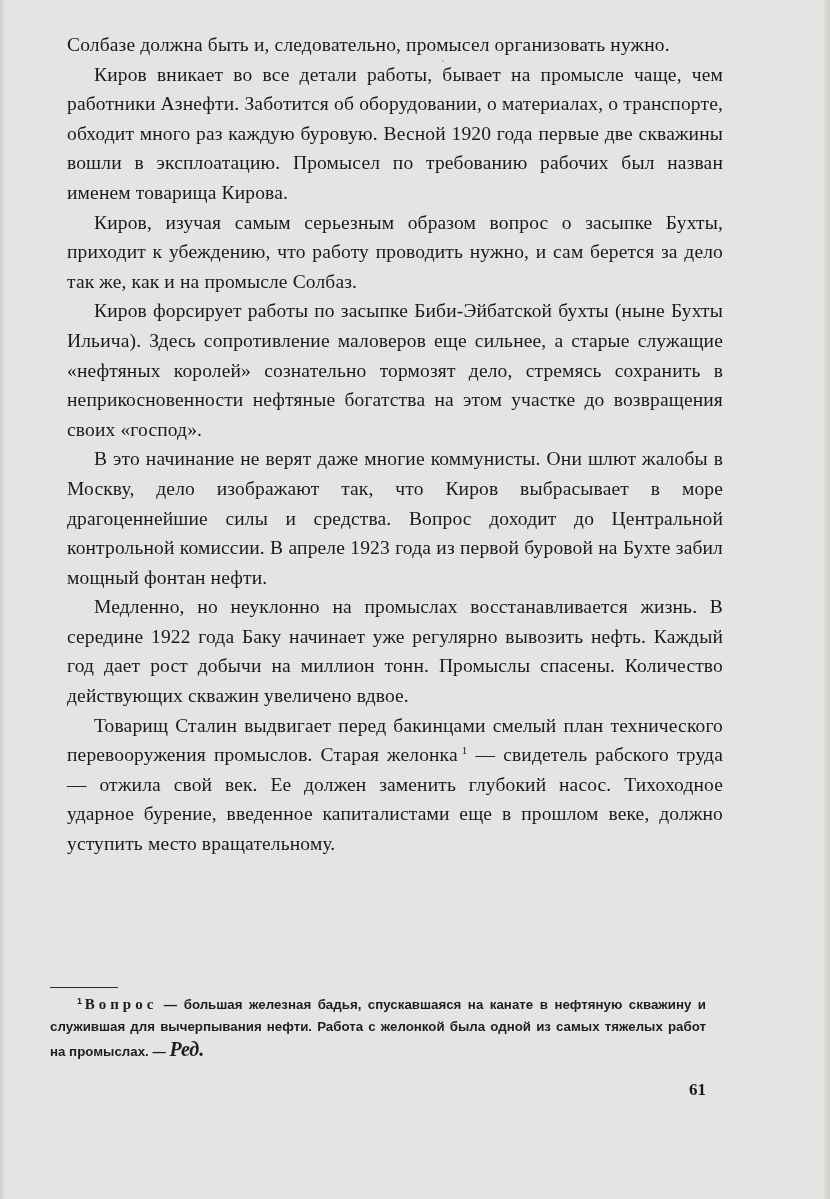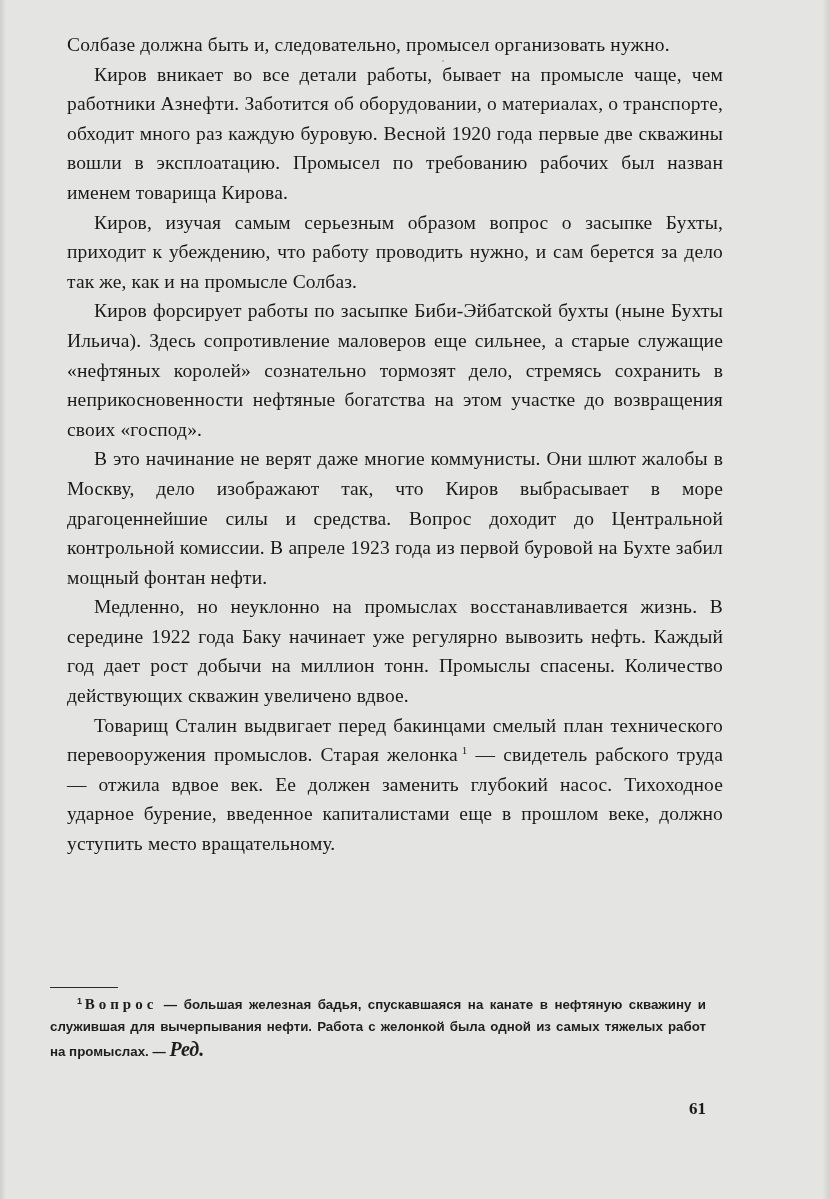--- a/index.html
+++ b/index.html
@@ -89,21 +89,20 @@
     .page-number {
       position: absolute;
       left: 680px;
       top: 1080px;
       width: 26px;
       text-align: right;
       font-family: "Liberation Serif", "DejaVu Serif", serif;
       font-weight: bold;
       font-size: 17px;
       color: #1a1a1a;
-      margin-top: 19px;
     }
     .speck {
       position: absolute;
       width: 2px; height: 2px;
       border-radius: 50%;
       background: #888;
       opacity: 0.6;
     }
   </style>
 </head>
@@ -115,20 +114,20 @@
 <div class="speck" style="left:442px; top:60px;"></div>
 <div class="speck" style="left:240px; top:693px;"></div>
 
 <main class="text-block">
   <p class="para no-indent">Солбазе должна быть и, следовательно, промысел организовать нужно.</p>
   <p class="para">Киров вникает во все детали работы, бывает на промысле чаще, чем работники Азнефти. Заботится об оборудовании, о материалах, о транспорте, обходит много раз каждую буровую. Весной 1920 года первые две скважины вошли в эксплоатацию. Промысел по требованию рабочих был назван именем товарища Кирова.</p>
   <p class="para">Киров, изучая самым серьезным образом вопрос о засыпке Бухты, приходит к убеждению, что работу проводить нужно, и сам берется за дело так же, как и на промысле Солбаз.</p>
   <p class="para">Киров форсирует работы по засыпке Биби-Эйбатской бухты (ныне Бухты Ильича). Здесь сопротивление маловеров еще сильнее, а старые служащие «нефтяных королей» сознательно тормозят дело, стремясь сохранить в неприкосновенности нефтяные богатства на этом участке до возвращения своих «господ».</p>
   <p class="para">В это начинание не верят даже многие коммунисты. Они шлют жалобы в Москву, дело изображают так, что Киров выбрасывает в море драгоценнейшие силы и средства. Вопрос доходит до Центральной контрольной комиссии. В апреле 1923 года из первой буровой на Бухте забил мощный фонтан нефти.</p>
   <p class="para">Медленно, но неуклонно на промыслах восстанавливается жизнь. В середине 1922 года Баку начинает уже регулярно вывозить нефть. Каждый год дает рост добычи на миллион тонн. Промыслы спасены. Количество действующих скважин увеличено вдвое.</p>
-  <p class="para"><span>Товарищ Сталин выдвигает перед бакинцами смелый план технического перевооружения промыслов. Старая желонка</span> <sup class="fnref">1</sup><span> — свидетель рабского труда — отжила вдвое век. Ее должен заменить глубокий насос. Тихоходное ударное бурение, введенное капиталистами еще в прошлом веке, должно уступить место вращательному.</span></p>
+  <p class="para"><span>Товарищ Сталин выдвигает перед бакинцами смелый план технического перевооружения промыслов. Старая желонка</span> <sup class="fnref">1</sup><span> — свидетель рабского труда — отжила свой век. Ее должен заменить глубокий насос. Тихоходное ударное бурение, введенное капиталистами еще в прошлом веке, должно уступить место вращательному.</span></p>
 </main>
 
 <div class="footnote-rule"></div>
 
 <div class="footnote"><sup>1</sup> <span class="term">Вопрос</span><span> — большая железная бадья, спускавшаяся на канате в нефтяную скважину и служившая для вычерпывания нефти. Работа с желонкой была одной из самых тяжелых работ на промыслах. — </span><span class="editor">Ред.</span></div>
 
 <div class="page-number">61</div>
 
 </body></html>

